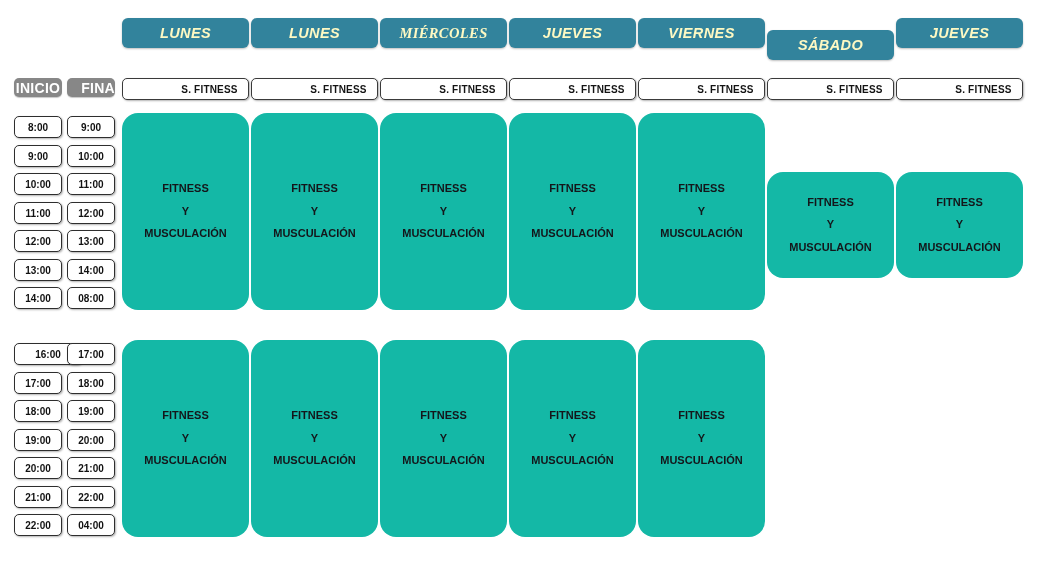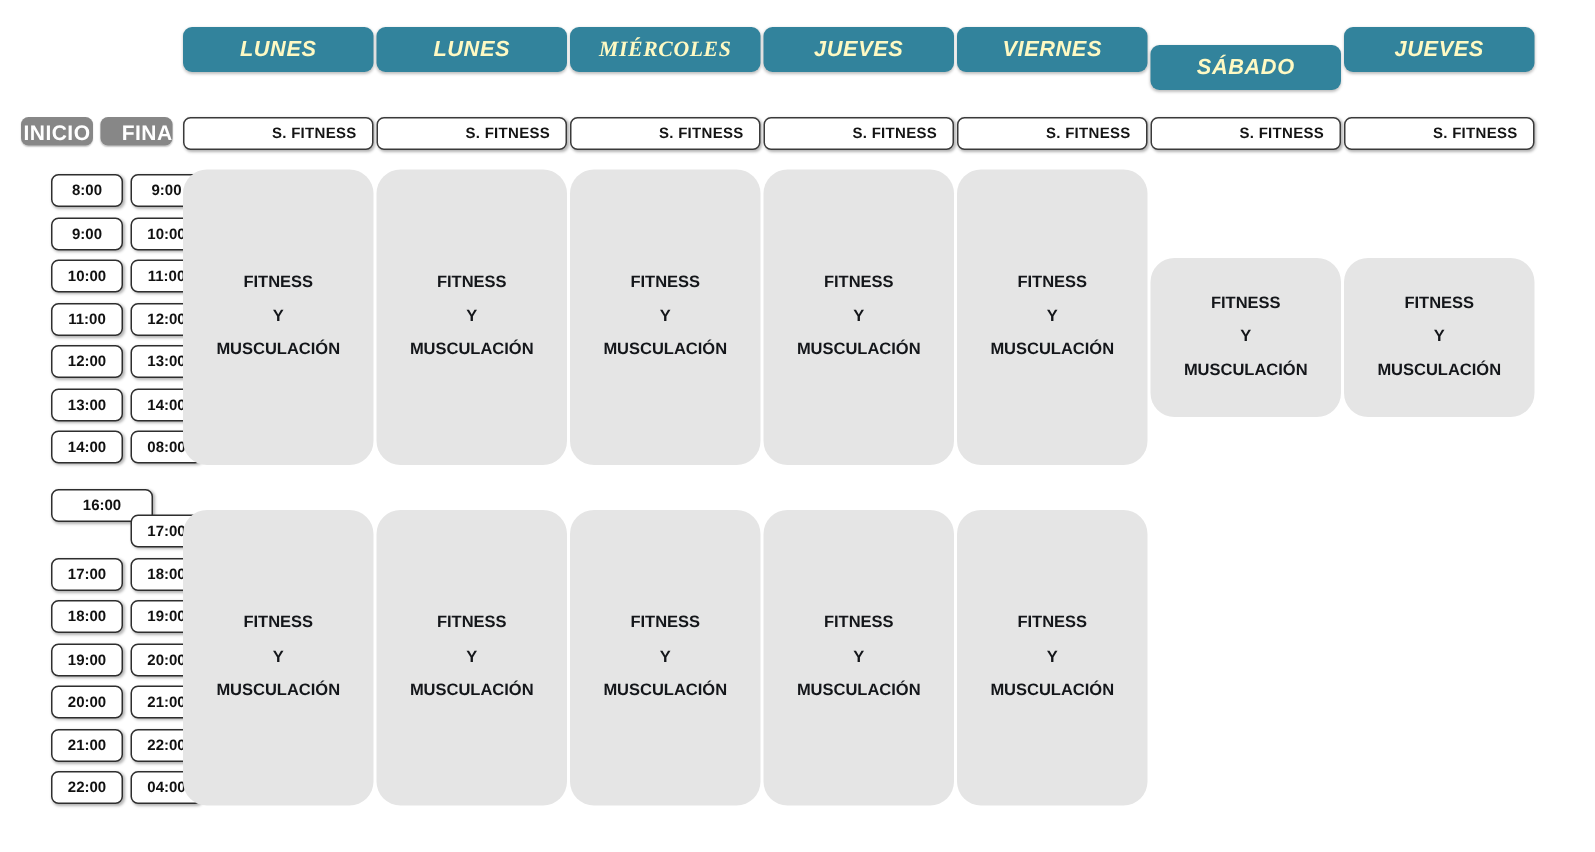--- a/index.html
+++ b/index.html
@@ -81,27 +81,26 @@
     border: 1px solid #2e2e2e;
     border-radius: 5px;
     color: #111111;
     font-size: 10px;
     font-weight: bold;
     display: flex;
     align-items: center;
     justify-content: center;
     box-shadow: 1px 1px 2px rgba(0,0,0,0.30);
     box-sizing: border-box;
-    margin-left: 20px;
   }
 
   
   .slot {
     position: absolute;
-    background: #e5e5e5;
+    background: #14b8a6;
     border-radius: 16px;
     display: flex;
     flex-direction: column;
     align-items: center;
     justify-content: center;
     color: #14161a;
     font-size: 11px;
     font-weight: bold;
     line-height: 1.05;
     text-align: center;
@@ -149,21 +148,21 @@
       <div class="time-chip" style="left: 14px; top: 173px; width: 48px;">10:00</div>
       <div class="time-chip" style="left: 67px; top: 173px; width: 48px;">11:00</div>
       <div class="time-chip" style="left: 14px; top: 202px; width: 48px;">11:00</div>
       <div class="time-chip" style="left: 67px; top: 202px; width: 48px;">12:00</div>
       <div class="time-chip" style="left: 14px; top: 230px; width: 48px;">12:00</div>
       <div class="time-chip" style="left: 67px; top: 230px; width: 48px;">13:00</div>
       <div class="time-chip" style="left: 14px; top: 259px; width: 48px;">13:00</div>
       <div class="time-chip" style="left: 67px; top: 259px; width: 48px;">14:00</div>
       <div class="time-chip" style="left: 14px; top: 287px; width: 48px;">14:00</div>
       <div class="time-chip" style="left: 67px; top: 287px; width: 48px;">08:00</div>
-      <div class="time-chip" style="left: 14px; top: 326px; width: 68px;">16:00</div>
+      <div class="time-chip" style="left: 14px; top: 343px; width: 68px;">16:00</div>
       <div class="time-chip" style="left: 67px; top: 343px; width: 48px;">17:00</div>
       <div class="time-chip" style="left: 14px; top: 372px; width: 48px;">17:00</div>
       <div class="time-chip" style="left: 67px; top: 372px; width: 48px;">18:00</div>
       <div class="time-chip" style="left: 14px; top: 400px; width: 48px;">18:00</div>
       <div class="time-chip" style="left: 67px; top: 400px; width: 48px;">19:00</div>
       <div class="time-chip" style="left: 14px; top: 429px; width: 48px;">19:00</div>
       <div class="time-chip" style="left: 67px; top: 429px; width: 48px;">20:00</div>
       <div class="time-chip" style="left: 14px; top: 457px; width: 48px;">20:00</div>
       <div class="time-chip" style="left: 67px; top: 457px; width: 48px;">21:00</div>
       <div class="time-chip" style="left: 14px; top: 486px; width: 48px;">21:00</div>

